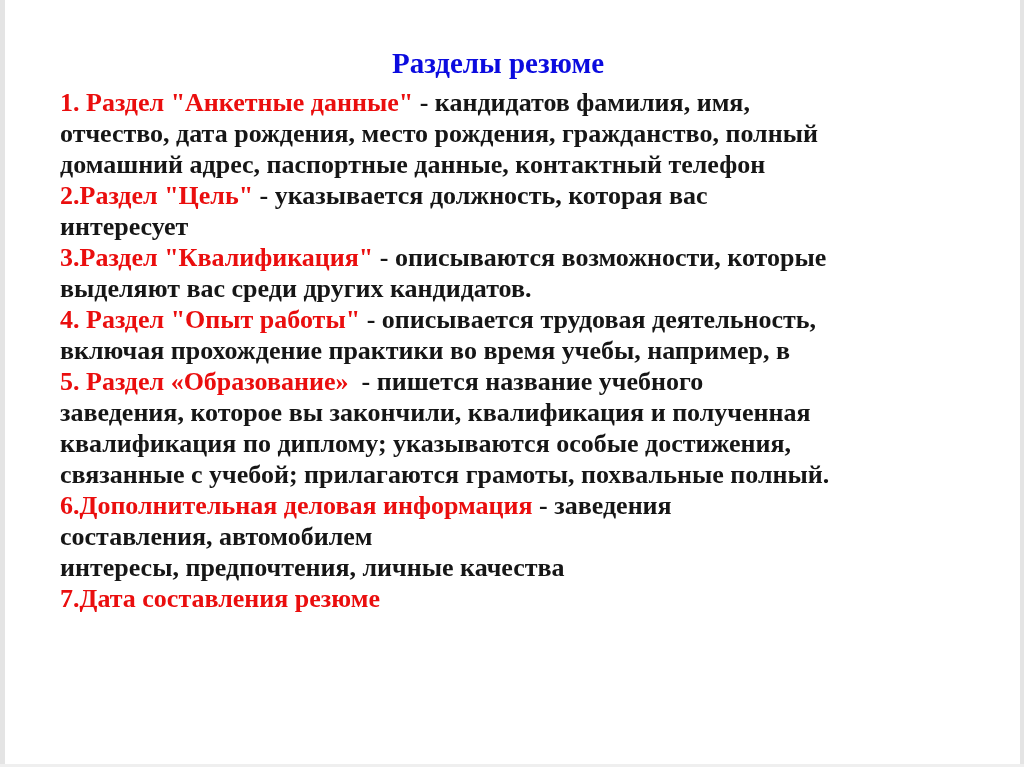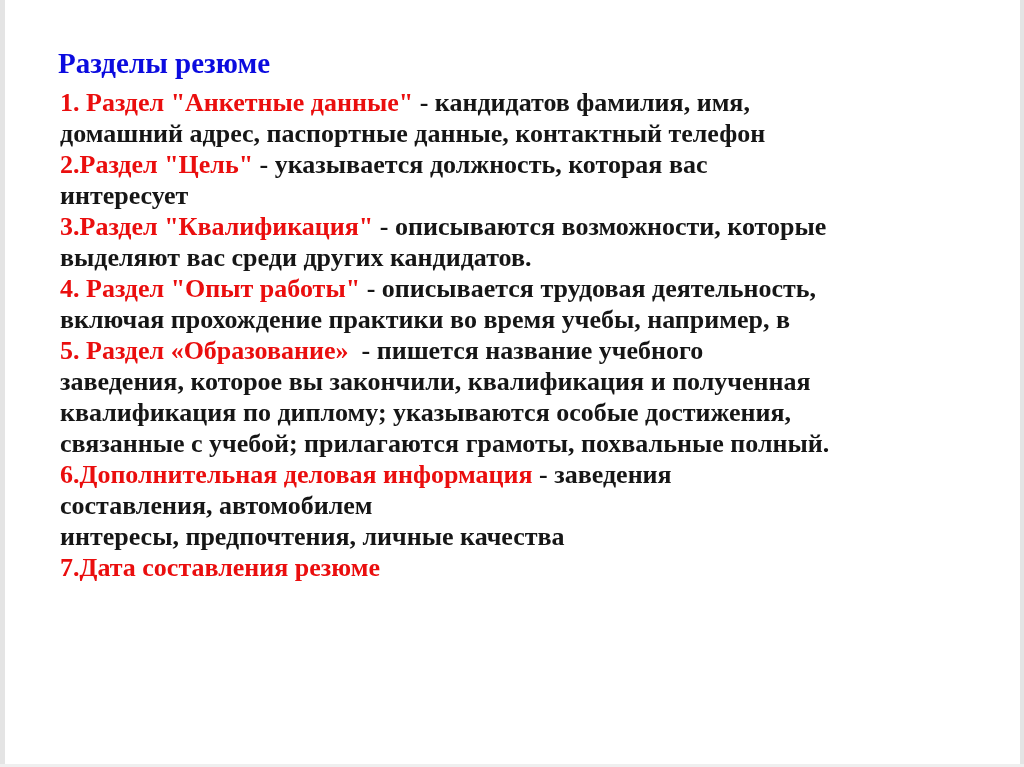--- a/index.html
+++ b/index.html
@@ -30,20 +30,21 @@
     background: var(--edge, #e4e4e4);
   }
   .edge-bottom {
     position: absolute;
     left: 0; right: 0; bottom: 0;
     height: 3px;
     background: #efefef;
   }
   .slide-title {
     margin-top: 46px;
+    text-align: center;
     font-size: 29px;
     line-height: 34px;
     color: var(--blue, #0b0bdf);
     letter-spacing: 0px;
     
     width: 880px;
     margin-left: 58px;
   }
   .slide-body {
     margin-top: 7px;
@@ -65,20 +66,21 @@
 
 <div class="slide">
   <div class="edge-left"></div>
   <div class="edge-right"></div>
   <div class="edge-bottom"></div>
 
   <div class="slide-title">Разделы резюме</div>
 
   <div class="slide-body">
       <div class="line"><span class="seg red">1. Раздел "Анкетные данные"</span><span class="seg"> - кандидатов фамилия, имя,</span></div>
+      <div class="line"><span class="seg">отчество, дата рождения, место рождения, гражданство, полный</span></div>
       <div class="line"><span class="seg">домашний адрес, паспортные данные, контактный телефон</span></div>
       <div class="line"><span class="seg red">2.Раздел "Цель"</span><span class="seg"> - указывается должность, которая вас</span></div>
       <div class="line"><span class="seg">интересует</span></div>
       <div class="line"><span class="seg red">3.Раздел "Квалификация"</span><span class="seg"> - описываются возможности, которые</span></div>
       <div class="line"><span class="seg">выделяют вас среди других кандидатов.</span></div>
       <div class="line"><span class="seg red">4. Раздел "Опыт работы"</span><span class="seg"> - описывается трудовая деятельность,</span></div>
       <div class="line"><span class="seg">включая прохождение практики во время учебы, например, в</span></div>
       <div class="line"><span class="seg red">5. Раздел «Образование»</span><span class="seg">  - пишется название учебного</span></div>
       <div class="line"><span class="seg">заведения, которое вы закончили, квалификация и полученная</span></div>
       <div class="line"><span class="seg">квалификация по диплому; указываются особые достижения,</span></div>

